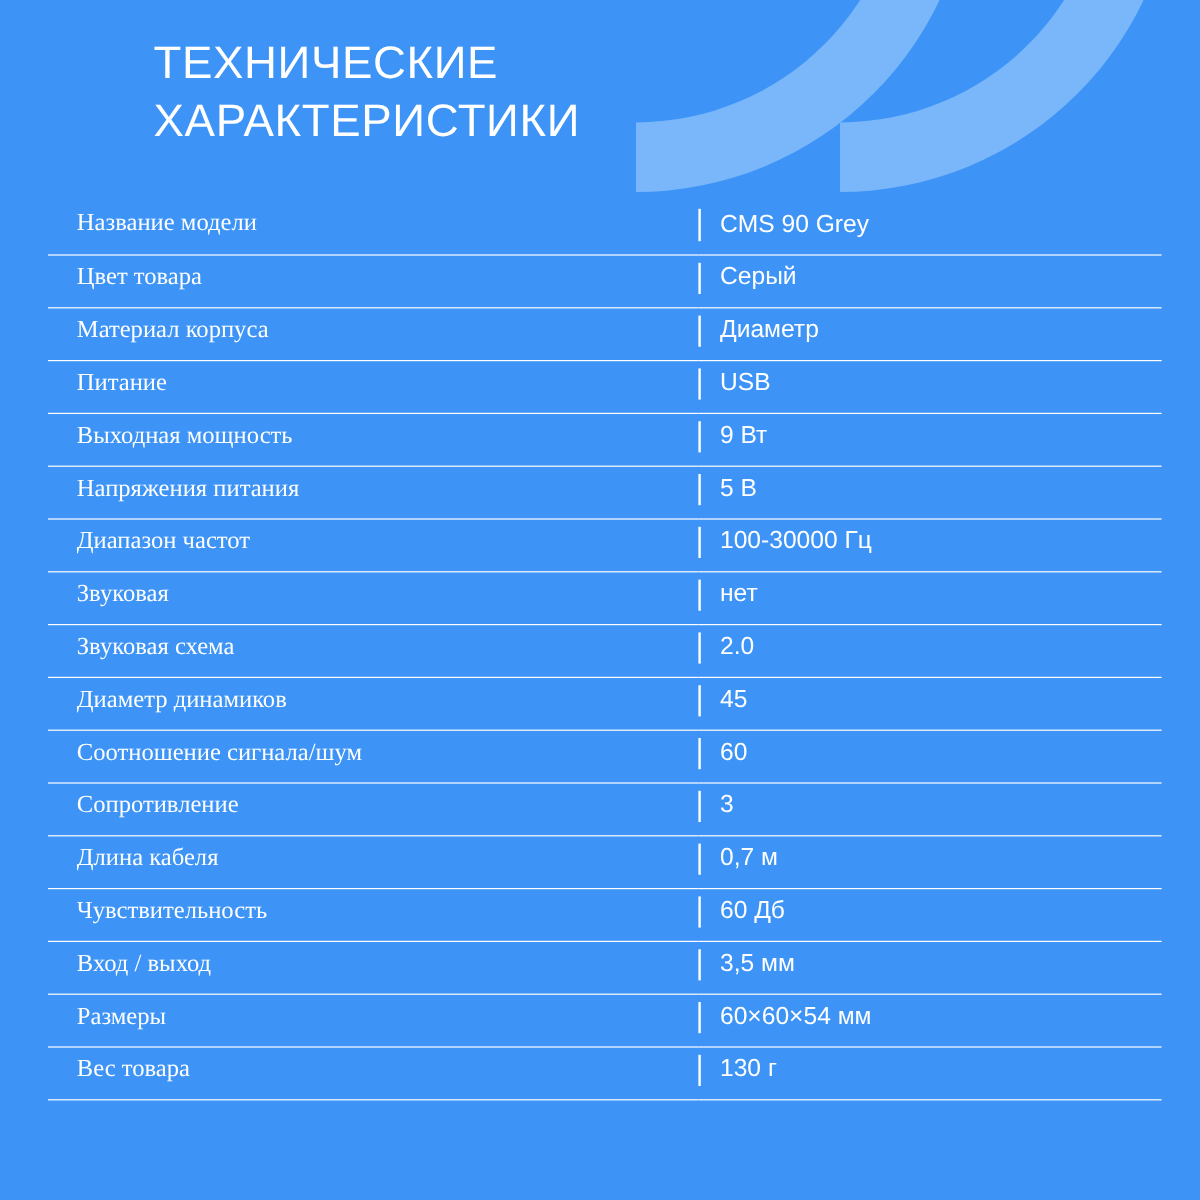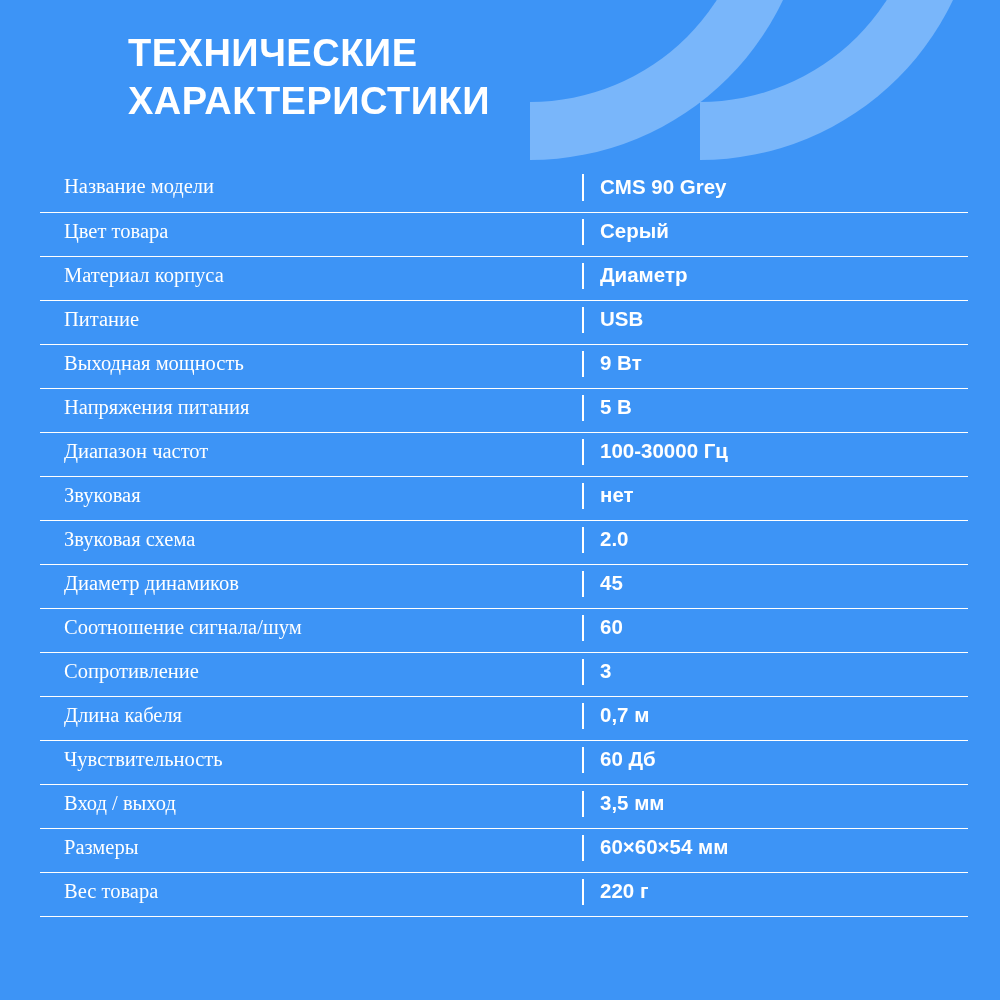--- a/index.html
+++ b/index.html
@@ -51,21 +51,21 @@
   }
 
   .title {
     position: absolute;
     top: 30px;
     left: 128px;
     width: 560px;
     color: #ffffff;
     font-size: 38px;
     line-height: 1.25;
-    font-weight: bold;
+    font-weight: normal;
     letter-spacing: 0.5px;
     text-transform: uppercase;
   }
   .title-line {
     display: block;
   }
 
   .spec-table {
     position: absolute;
     top: 168px;
@@ -91,21 +91,20 @@
     font-family: Liberation Serif, serif;
   }
   td.spec-gap {
     width: 0px;
     border-bottom: none;
   }
   td.spec-value {
     padding-left: 18px;
     padding-bottom: 6px;
     position: relative;
-    font-weight: bold;
   }
   td.spec-value::before {
     content: "";
     position: absolute;
     left: 0px;
     top: 6px;
     bottom: 11px;
     border-left: 2px solid #ffffff;
   }
 </style>
@@ -200,18 +199,18 @@
         <td class="spec-value">3,5 мм</td>
       </tr>
       <tr>
         <td class="spec-name">Размеры</td>
         <td class="spec-gap"></td>
         <td class="spec-value">60×60×54 мм</td>
       </tr>
       <tr>
         <td class="spec-name">Вес товара</td>
         <td class="spec-gap"></td>
-        <td class="spec-value">220 г</td>
+        <td class="spec-value">130 г</td>
       </tr>
     </tbody>
   </table>
 
 </div>
 
 </body></html>

